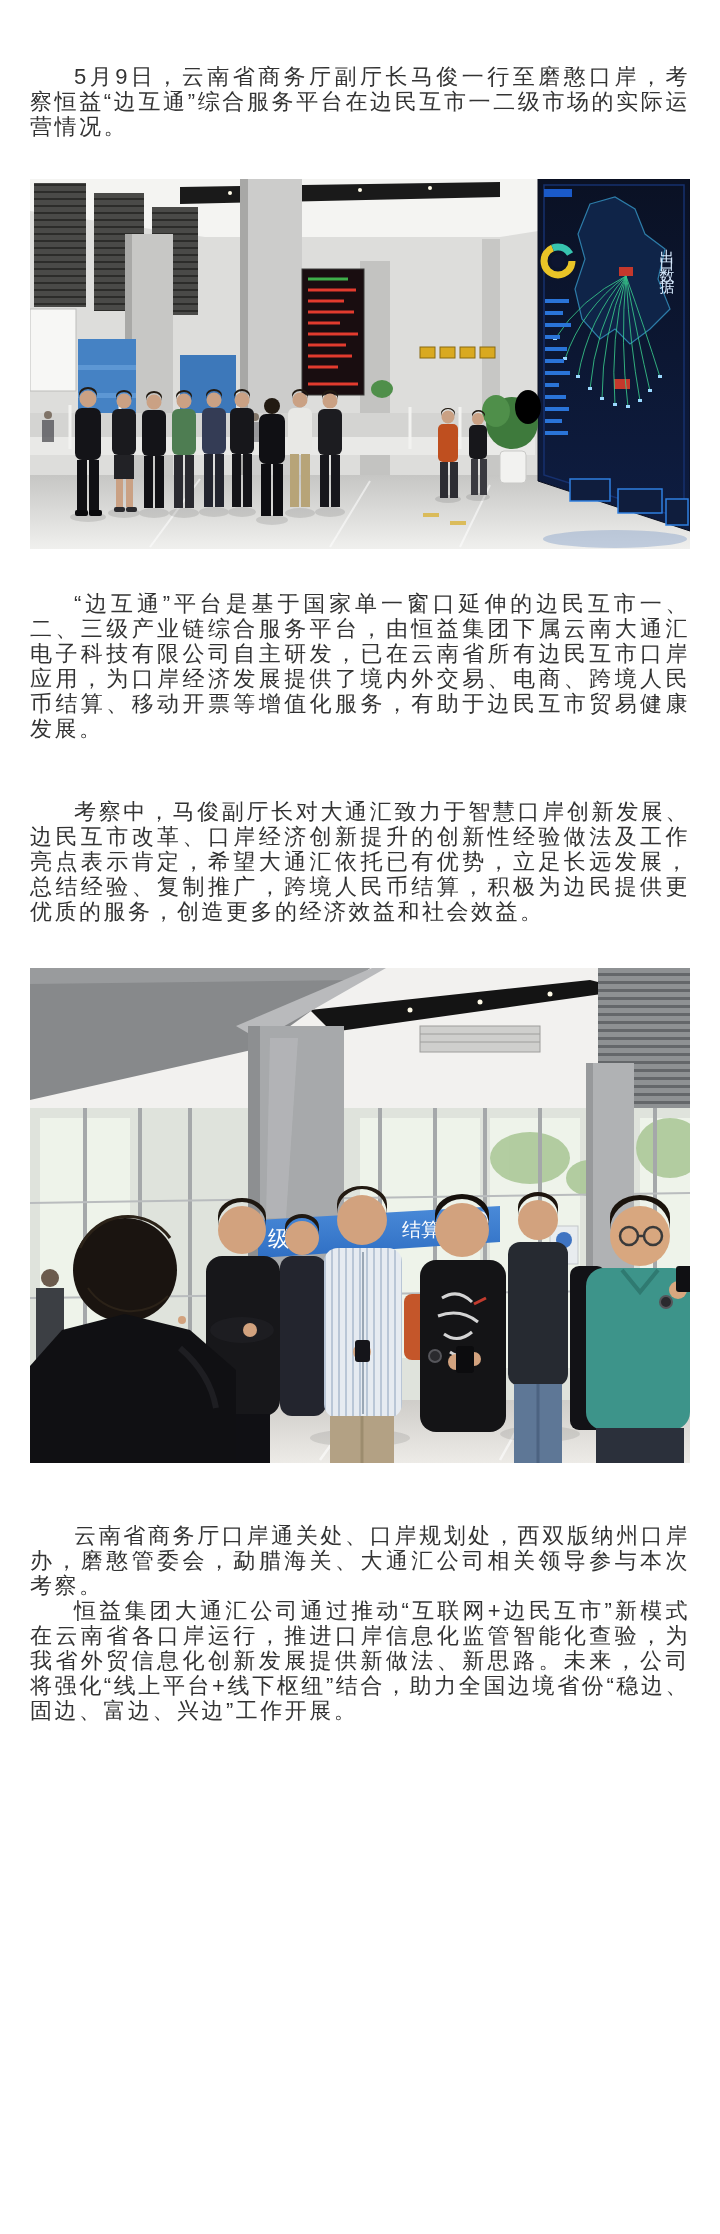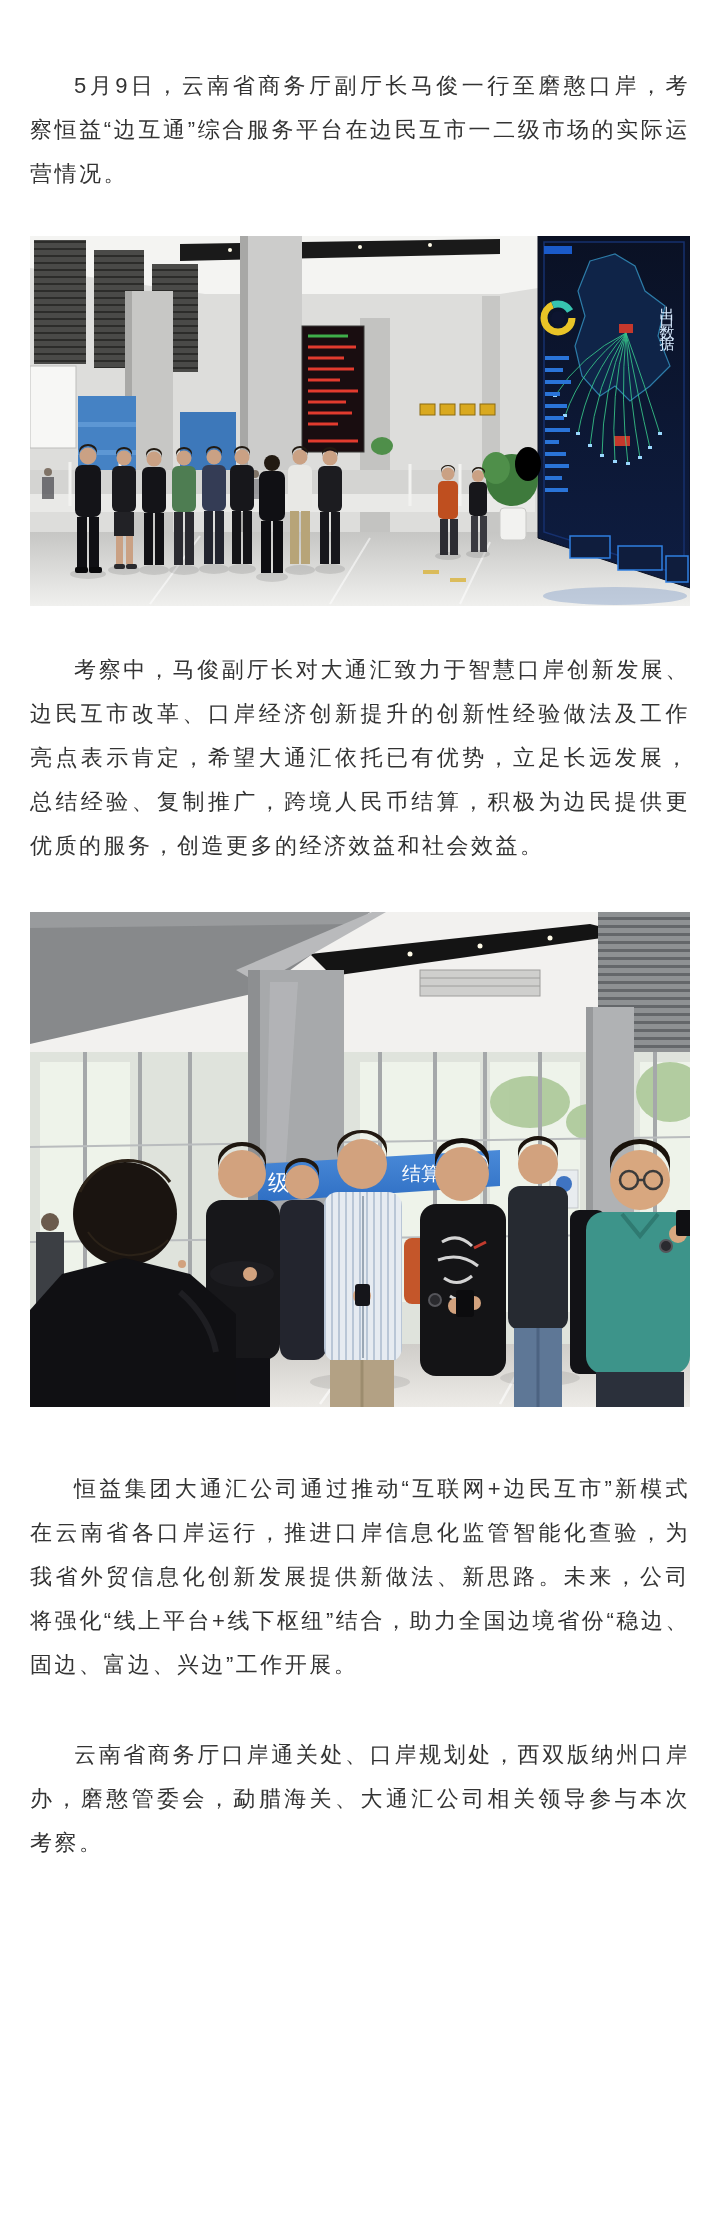--- a/index.html
+++ b/index.html
@@ -1,19 +1,19 @@
 <!DOCTYPE html>
 <html><head>
 <meta charset="utf-8">
 <style>
   html,body{margin:0;padding:0;background:#ffffff;}
   body{width:720px;min-height:2234px;font-family:"Liberation Sans","DejaVu Sans",sans-serif;}
   .article{padding:64px 30px 42px 30px;}
   .para{
-    font-size:22px;line-height:44px;letter-spacing:2.5px;color:#333333;
+    font-size:22px;line-height:25px;letter-spacing:2.5px;color:#333333;
     text-align:justify;text-indent:2em;margin:0;
   }
   .mb40{margin-bottom:40px}.mb42{margin-bottom:42px}.mb58{margin-bottom:58px}
   .mb44{margin-bottom:44px}.mb60{margin-bottom:60px}.mb46{margin-bottom:46px}
   .photo{position:relative;width:660px;overflow:hidden;background:#d8d8d6;}
   .photo svg{display:block;width:100%;height:100%;}
   .ph1{height:370px;}
   .ph2{height:495px;}
   .screen-label{
     position:absolute;top:14px;right:12px;width:22px;height:128px;
@@ -264,20 +264,21 @@
         <circle cx="448" cy="240" r="6" fill="#caa184"></circle>
           <path d="M442,239 a6.5,6.5 0 0 1 13,0 l0,-3 a6.5,5 0 0 0 -13,0 Z" fill="#221a12"></path>
         <rect x="439" y="246" width="18" height="34" rx="5" fill="#17171b"></rect>
         <rect x="441" y="280" width="7" height="36" fill="#3a3a40"></rect>
           <rect x="450" y="280" width="7" height="36" fill="#3a3a40"></rect>
       </g>
     </svg>
     <div class="screen-label">出口数据</div>
   </div>
 
+  <p class="para mb58">“边互通”平台是基于国家单一窗口延伸的边民互市一、二、三级产业链综合服务平台，由恒益集团下属云南大通汇电子科技有限公司自主研发，已在云南省所有边民互市口岸应用，为口岸经济发展提供了境内外交易、电商、跨境人民币结算、移动开票等增值化服务，有助于边民互市贸易健康发展。</p>
 
   <p class="para mb44">考察中，马俊副厅长对大通汇致力于智慧口岸创新发展、边民互市改革、口岸经济创新提升的创新性经验做法及工作亮点表示肯定，希望大通汇依托已有优势，立足长远发展，总结经验、复制推广，跨境人民币结算，积极为边民提供更优质的服务，创造更多的经济效益和社会效益。</p>
 
   <div class="photo ph2 mb60">
     <svg viewBox="0 0 660 495" preserveAspectRatio="none">
       <defs>
         <linearGradient id="floor2" x1="0" y1="0" x2="0" y2="1">
           <stop offset="0" stop-color="#cfcdc9"></stop>
             <stop offset="1" stop-color="#edebe7"></stop>
         </linearGradient>
@@ -422,17 +423,17 @@
 
       <circle cx="95" cy="302" r="52" fill="#1a1410"></circle>
       <path d="M50,280 a52,52 0 0 1 90,-10" fill="none" stroke="#2b2218" stroke-width="3"></path>
       <path d="M58,320 a52,52 0 0 0 80,8" fill="none" stroke="#2b2218" stroke-width="2"></path>
       <polygon points="0,398 32,362 95,346 160,362 206,402 206,495 0,495" fill="#101013"></polygon>
       <path d="M150,380 q30,26 36,60" fill="none" stroke="#1e1e22" stroke-width="6"></path>
       <circle cx="152" cy="352" r="4" fill="#d2a27e"></circle>
     </svg>
   </div>
 
+  <p class="para">云南省商务厅口岸通关处、口岸规划处，西双版纳州口岸办，磨憨管委会，勐腊海关、大通汇公司相关领导参与本次考察。</p>
+
   <p class="para mb46">恒益集团大通汇公司通过推动“互联网+边民互市”新模式在云南省各口岸运行，推进口岸信息化监管智能化查验，为我省外贸信息化创新发展提供新做法、新思路。未来，公司将强化“线上平台+线下枢纽”结合，助力全国边境省份“稳边、固边、富边、兴边”工作开展。</p>
 
-  <p class="para">云南省商务厅口岸通关处、口岸规划处，西双版纳州口岸办，磨憨管委会，勐腊海关、大通汇公司相关领导参与本次考察。</p>
-
 </div>
 
 </body></html>

